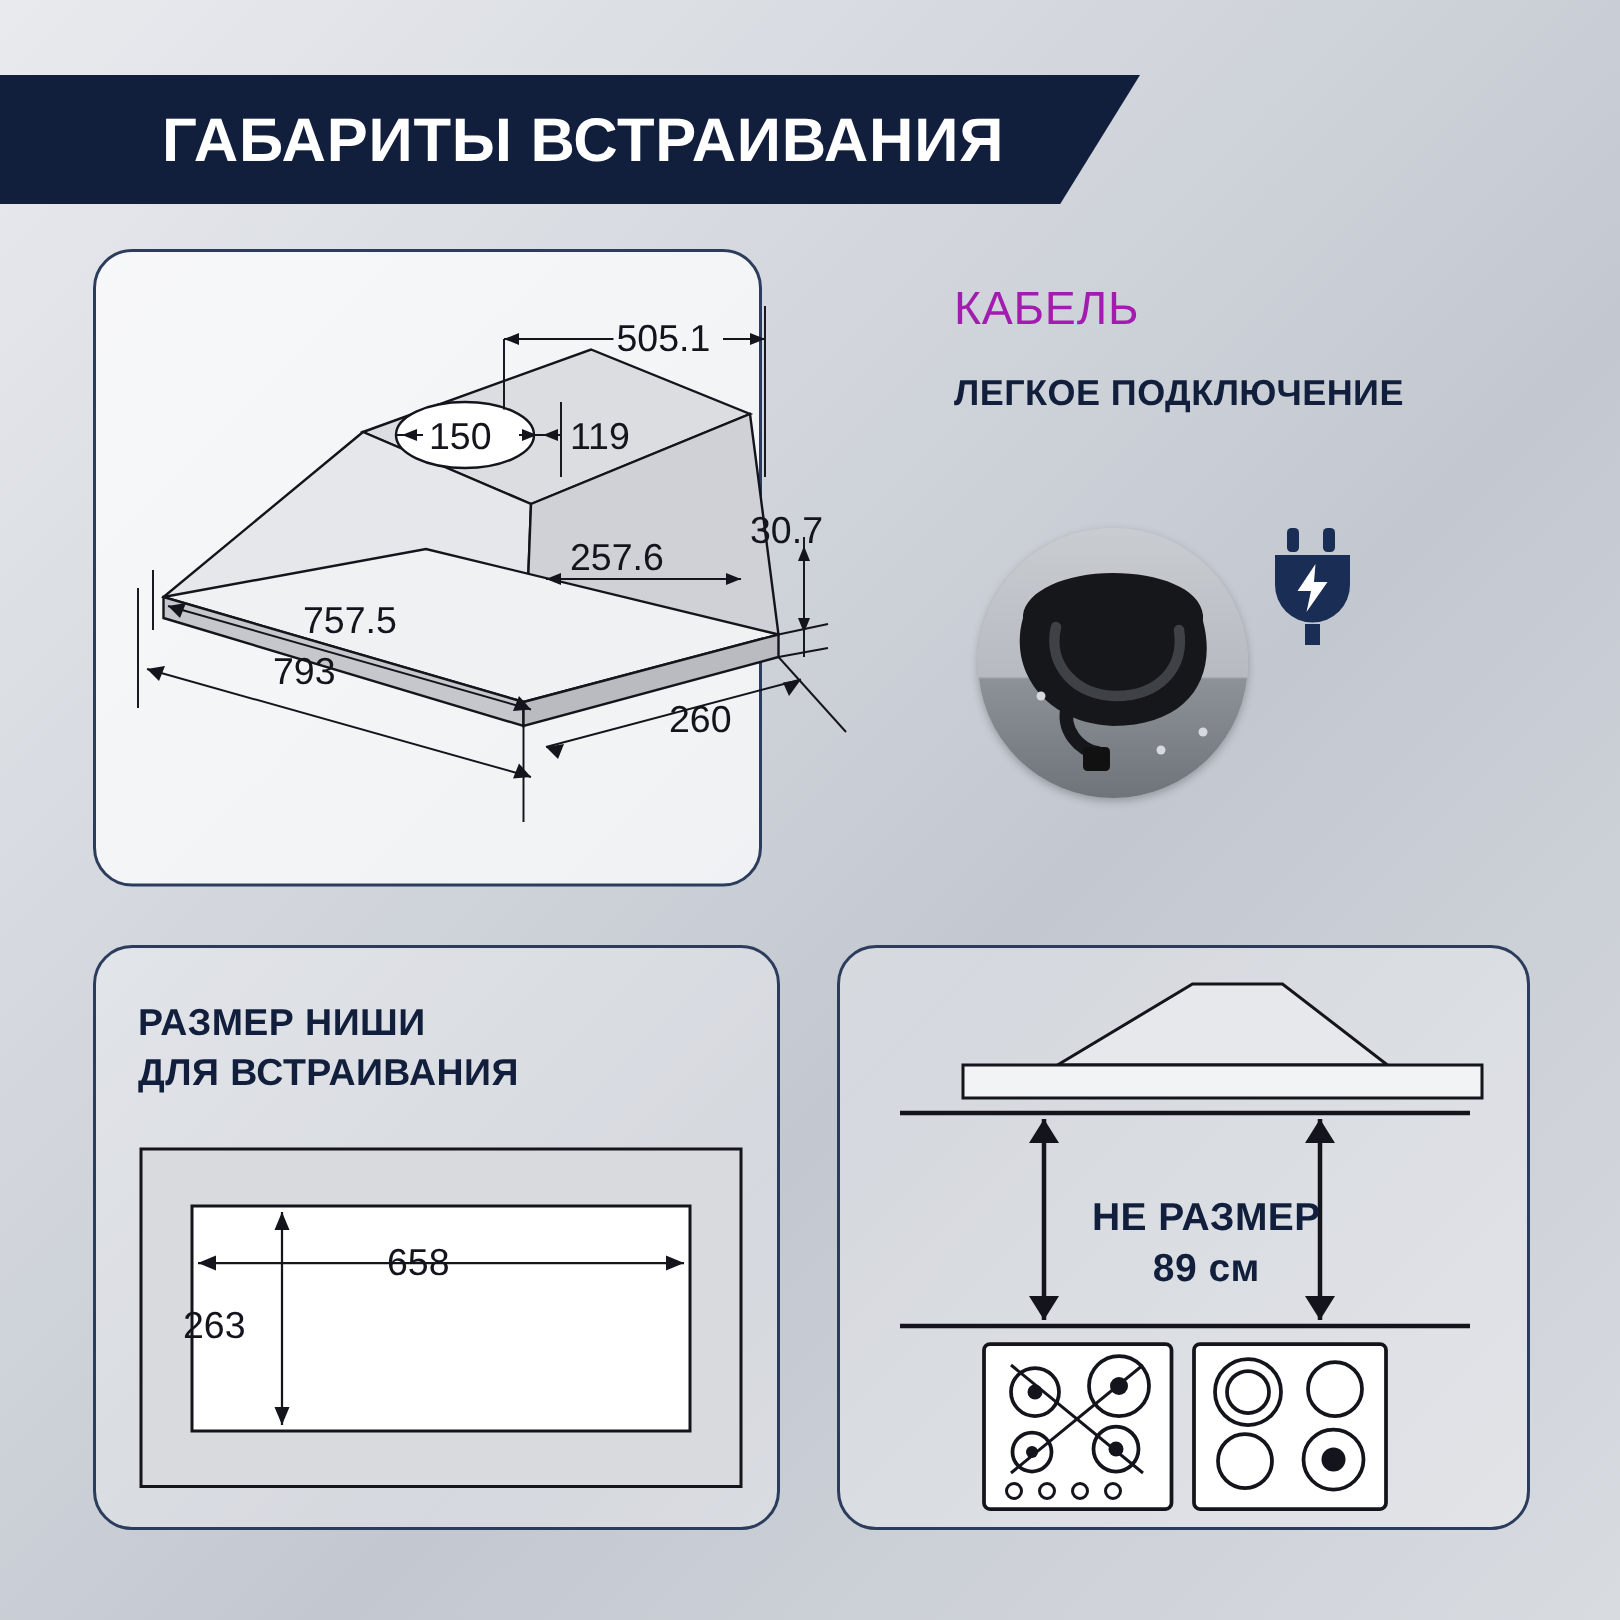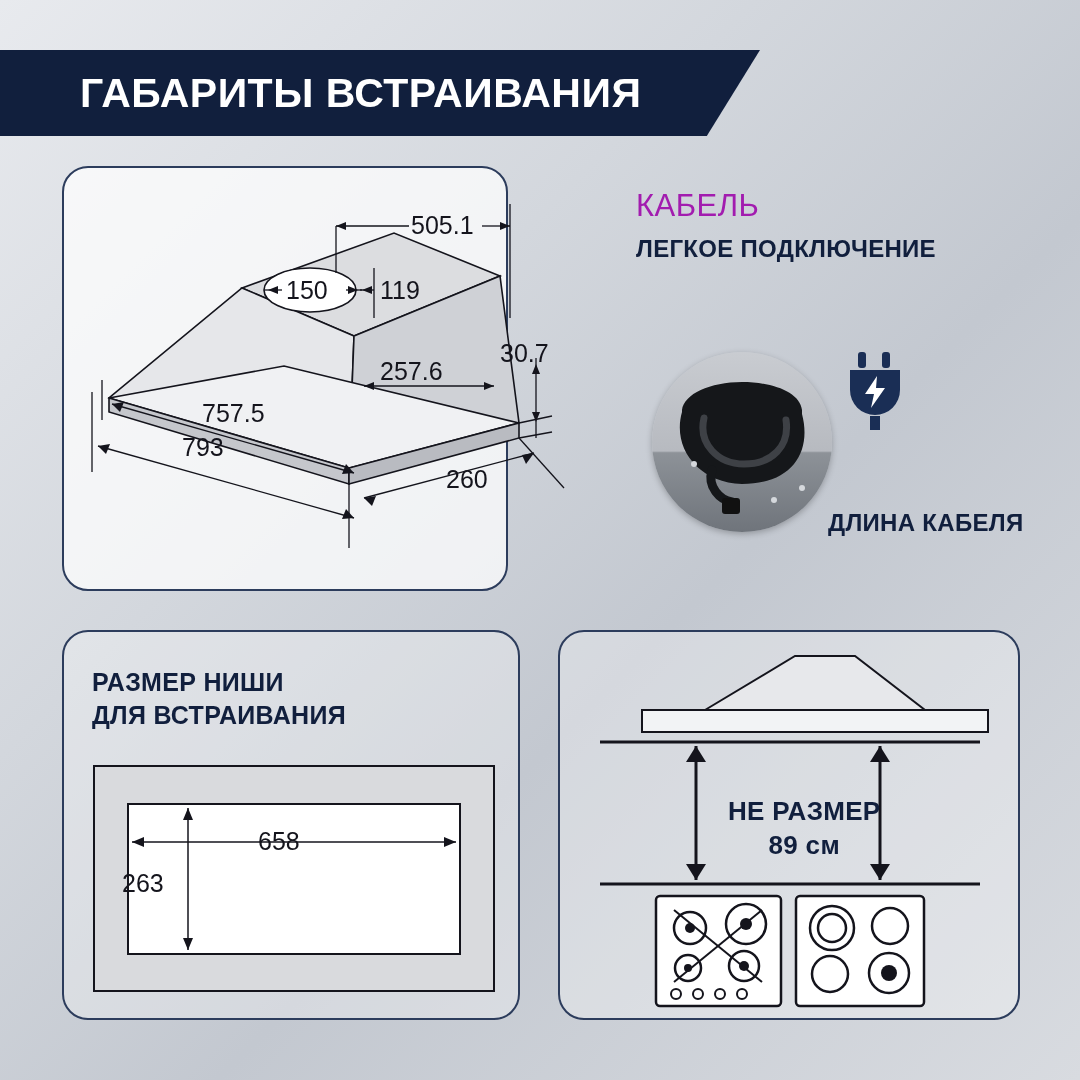--- a/index.html
+++ b/index.html
@@ -25,21 +25,21 @@
     background: #111f3d;
     clip-path: polygon(0 0, 100% 0, 93% 100%, 0 100%);
     display: flex;
     align-items: center;
   }
   .header-title {
     color: #ffffff;
     font-size: 41px;
     font-weight: bold;
     letter-spacing: 0.5px;
-    margin-left: 80px;
+    margin-left: 108px;
     white-space: nowrap;
   }
 
   
   .card {
     position: absolute;
     background: rgba(255,255,255,0.30);
     border: 2px solid #2c3c5c;
     border-radius: 26px;
     box-sizing: border-box;
@@ -75,21 +75,21 @@
     font-size: 22px;
     font-weight: bold;
     color: #111f3d;
     margin-top: 4px;
     letter-spacing: 0.3px;
   }
   .cable-easy {
     font-size: 24px;
     font-weight: bold;
     color: #111f3d;
-    margin-top: 12px;
+    margin-top: 26px;
     letter-spacing: 0.3px;
   }
   .cable-photo-wrap {
     position: absolute;
     left: 652px;
     top: 352px;
     width: 180px;
     height: 180px;
     border-radius: 50%;
     overflow: hidden;
@@ -243,21 +243,20 @@
   <svg width="70" height="78" viewBox="0 0 70 78">
     <rect x="18" y="0" width="8" height="16" rx="3" fill="#1a2e55"></rect>
     <rect x="42" y="0" width="8" height="16" rx="3" fill="#1a2e55"></rect>
     <path d="M10 18 h50 v20 a25 25 0 0 1 -25 25 a25 25 0 0 1 -25 -25 z" fill="#1a2e55"></path>
     <path d="M30 64 h10 v14 h-10 z" fill="#1a2e55"></path>
     <path d="M37 24 L25 42 h9 l-3 14 l14 -20 h-9 z" fill="#ffffff"></path>
   </svg>
 </div>
 
 <div class="cable-len">
-  <div>ДЛИНА КАБЕЛЯ</div>
 </div>
 
 <div class="card" id="card-niche"></div>
 <div class="niche-label">
   <div>РАЗМЕР НИШИ</div>
   <div>ДЛЯ ВСТРАИВАНИЯ</div>
 </div>
 <svg style="position:absolute;left:80px;top:752px;" width="430" height="250" viewBox="0 0 430 250">
 
   <rect x="14" y="14" width="400" height="225" fill="#d9dadd" stroke="#14141c" stroke-width="2"></rect>

